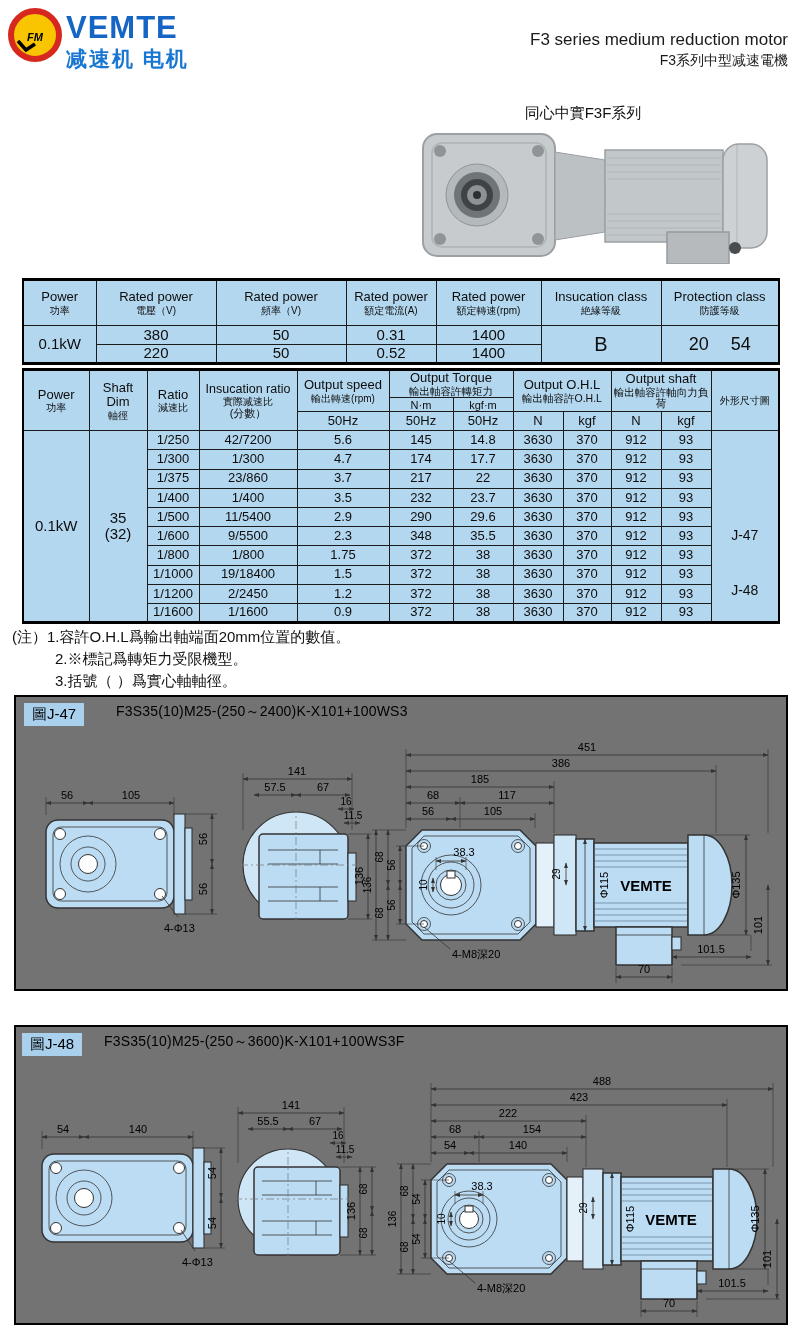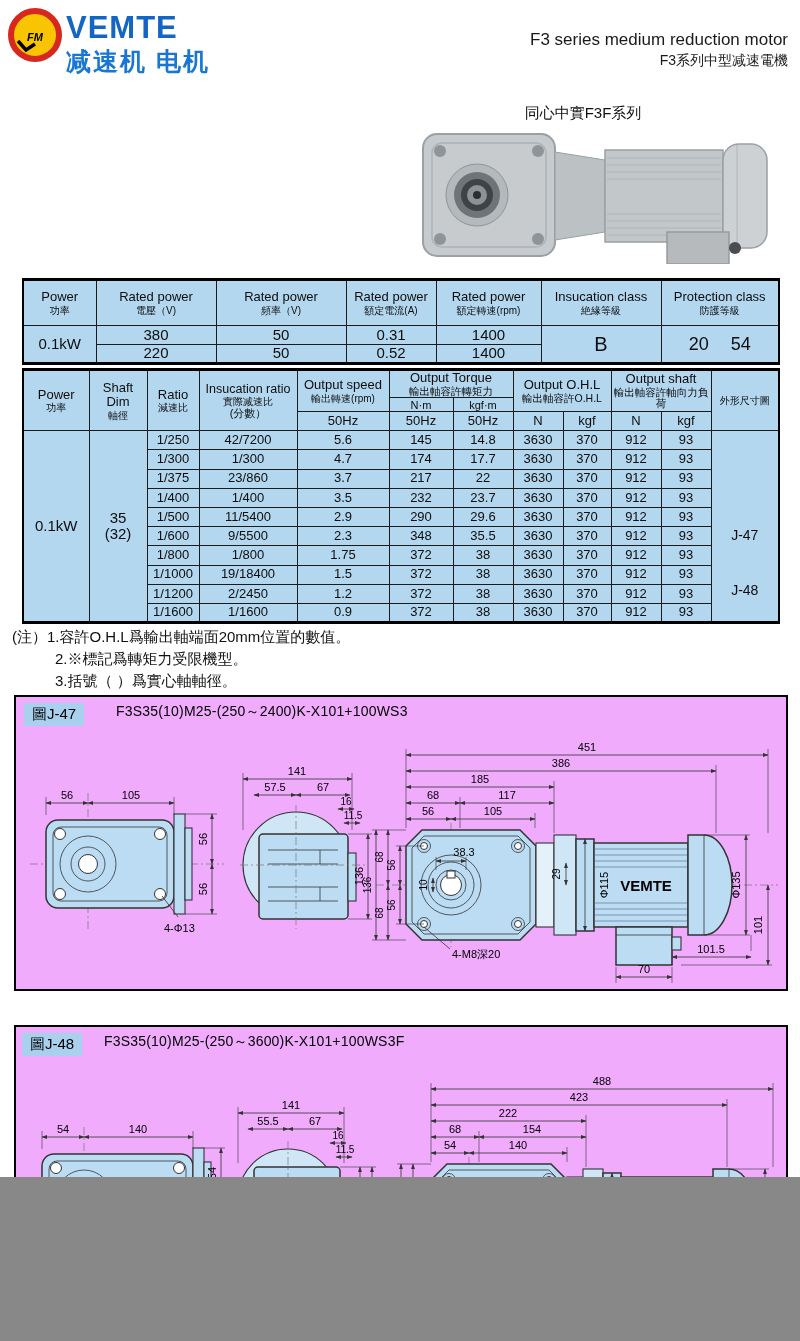--- a/index.html
+++ b/index.html
@@ -1,22 +1,22 @@
 <!DOCTYPE html>
 <html><head>
 <meta charset="utf-8">
 <style>
   body{margin:0;background:#888}
-  .page{position:relative;width:800px;height:1177px;background:#fff;overflow:hidden;
+  .page{position:relative;width:800px;height:1341px;background:#fff;overflow:hidden;
         font-family:"Liberation Sans",sans-serif;color:#111}
   .abs{position:absolute}
 
   
   .brandname{font-size:31px;font-weight:bold;color:#1565c4;letter-spacing:1px;line-height:1}
-  .brandsub{font-size:25px;font-weight:bold;color:#1877d2;letter-spacing:2px;margin-top:2px}
+  .brandsub{font-size:21px;font-weight:bold;color:#1877d2;letter-spacing:2px;margin-top:2px}
   .titles{position:absolute;right:12px;top:30px;text-align:right}
   .t-en{font-size:17px;color:#1a1a1a}
   .t-zh{font-size:14px;color:#1a1a1a;margin-top:2px}
   .series{position:absolute;left:488px;top:104px;width:190px;text-align:center;font-size:15px}
 
   
   table{border-collapse:collapse;table-layout:fixed}
   .t1,.t2{border:2px solid #000;border-top:3px solid #000;border-bottom:3px solid #000}
   td{border:1px solid #1b1b1b;background:#b3d7ef;text-align:center;vertical-align:middle;
      padding:0;color:#0d0d0d;line-height:1.12;overflow:hidden}
@@ -30,21 +30,21 @@
   .prot span{font-size:18px;margin:0 11px}
   .figcell{position:relative}
   .figwrap{position:relative;width:100%;height:190px}
   .figlab{position:absolute;left:0;width:100%;font-size:14px;transform:translateY(-50%)}
 
   
   .notes{left:12px;top:626px;font-size:15px;line-height:22px;color:#111}
   .notes .ind{margin-left:43px}
 
   
-  .sec{position:absolute;left:14px;width:770px;background:#f0abfc;border:2px solid #000}
+  .sec{position:absolute;left:14px;width:770px;background:#737373;border:2px solid #000}
   .tag{position:absolute;background:#a9d0ed;color:#000;font-size:15px;padding:2px 8px}
   .sectitle{position:absolute;font-size:14px;font-weight:normal;color:#000;letter-spacing:.2px}
 
   
   .bd{fill:#bcdcf4;stroke:#333;stroke-width:1.5}
   .bd2{fill:#bcdcf4;stroke:#333;stroke-width:1.1}
   .bdl{fill:#cfe6f7;stroke:#333;stroke-width:1.1}
   .lt{fill:#e4f0fa;stroke:#333;stroke-width:1.1}
   .thin{fill:none;stroke:#333;stroke-width:.8}
   .lw{stroke:#333;stroke-width:.8;fill:none}

